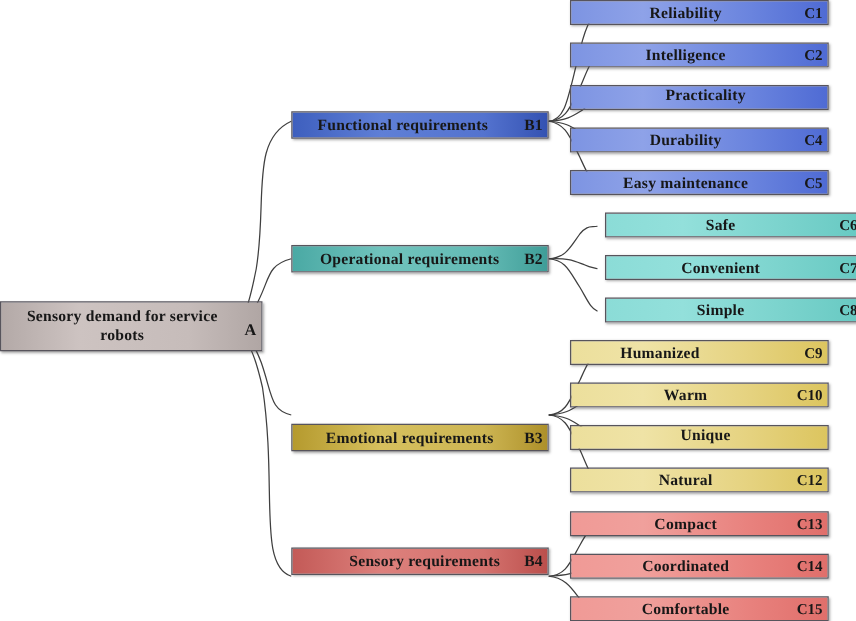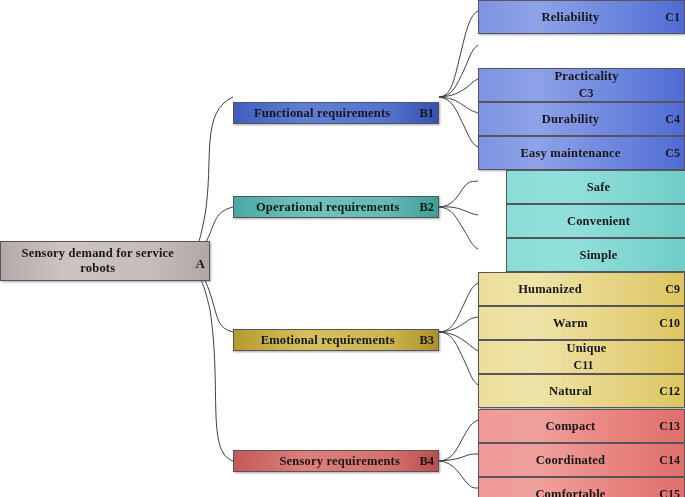--- a/index.html
+++ b/index.html
@@ -55,28 +55,28 @@
     padding-left:3px;
   }
   .root .code{font-size:13px;align-self:flex-end;padding-bottom:8px;}
 
   
   .bnode{
     left:233px;width:206px;height:22px;
   }
   .bnode .label{font-size:12.5px;padding-left:6px;}
   .bnode .code{font-size:12.5px;}
-  .b1{top:102px;background:linear-gradient(to right,#3e5fbe 0%,#5f7fd6 35%,#5473cf 75%,#3452b2 100%);gap:11px;}
+  .b1{top:89px;background:linear-gradient(to right,#3e5fbe 0%,#5f7fd6 35%,#5473cf 75%,#3452b2 100%);gap:11px;}
   .b2{top:196px;background:linear-gradient(to right,#4aa9a4 0%,#70c3bd 35%,#63bab4 75%,#3f9d98 100%);}
-  .b3{top:329px;background:linear-gradient(to right,#b59a2e 0%,#d6c05e 35%,#cdb553 75%,#ad9029 100%);}
-  .b4{top:450px;background:linear-gradient(to right,#c35a57 0%,#dd807c 35%,#d4726e 75%,#bb4f4c 100%);padding-left:24px;}
+  .b3{top:339px;background:linear-gradient(to right,#b59a2e 0%,#d6c05e 35%,#cdb553 75%,#ad9029 100%);}
+  .b4{top:438px;background:linear-gradient(to right,#c35a57 0%,#dd807c 35%,#d4726e 75%,#bb4f4c 100%);padding-left:24px;}
 
   
   .cnode{
-    left:478px;width:207px;height:34px;
+    left:456px;width:207px;height:20px;
   }
   .cnode .label{font-size:12.5px;padding-left:10px;}
   .cnode .code{font-size:12px;min-width:24px;}
   .c-blue{background:linear-gradient(to right,#7d94e2 0%,#8ea2e8 28%,#6a84de 70%,#4f6bd4 100%);}
   .c-teal{background:linear-gradient(to right,#8bdcd7 0%,#93e0db 30%,#79d2cc 72%,#67c9c2 100%);margin-left:28px;}
   .c-yellow{background:linear-gradient(to right,#ecdf9c 0%,#efe3a6 28%,#e5d27f 70%,#dcc55f 100%);}
   .c-red{background:linear-gradient(to right,#f09a96 0%,#f0a09c 28%,#e8817d 70%,#e06f6b 100%);}
 
   svg path{fill:none;stroke:#3f3f3f;stroke-width:1;}
 </style>
@@ -131,20 +131,24 @@
   </div>
   <div class="node bnode b4">
     <span class="label">Sensory requirements</span>
     <span class="code">B4</span>
   </div>
 
   <div class="node cnode c-blue" style="top:0px;">
     <span class="label">Reliability</span>
     <span class="code">C1</span>
   </div>
+  <div class="node cnode c-blue" style="top:34px;">
+    <span class="label">Intelligence</span>
+    <span class="code">C2</span>
+  </div>
   <div class="node cnode c-blue" style="top:68px;flex-direction:column;">
     <span class="label">Practicality</span>
     <span class="code">C3</span>
   </div>
   <div class="node cnode c-blue" style="top:102px;">
     <span class="label">Durability</span>
     <span class="code">C4</span>
   </div>
   <div class="node cnode c-blue" style="top:136px;">
     <span class="label">Easy maintenance</span>

